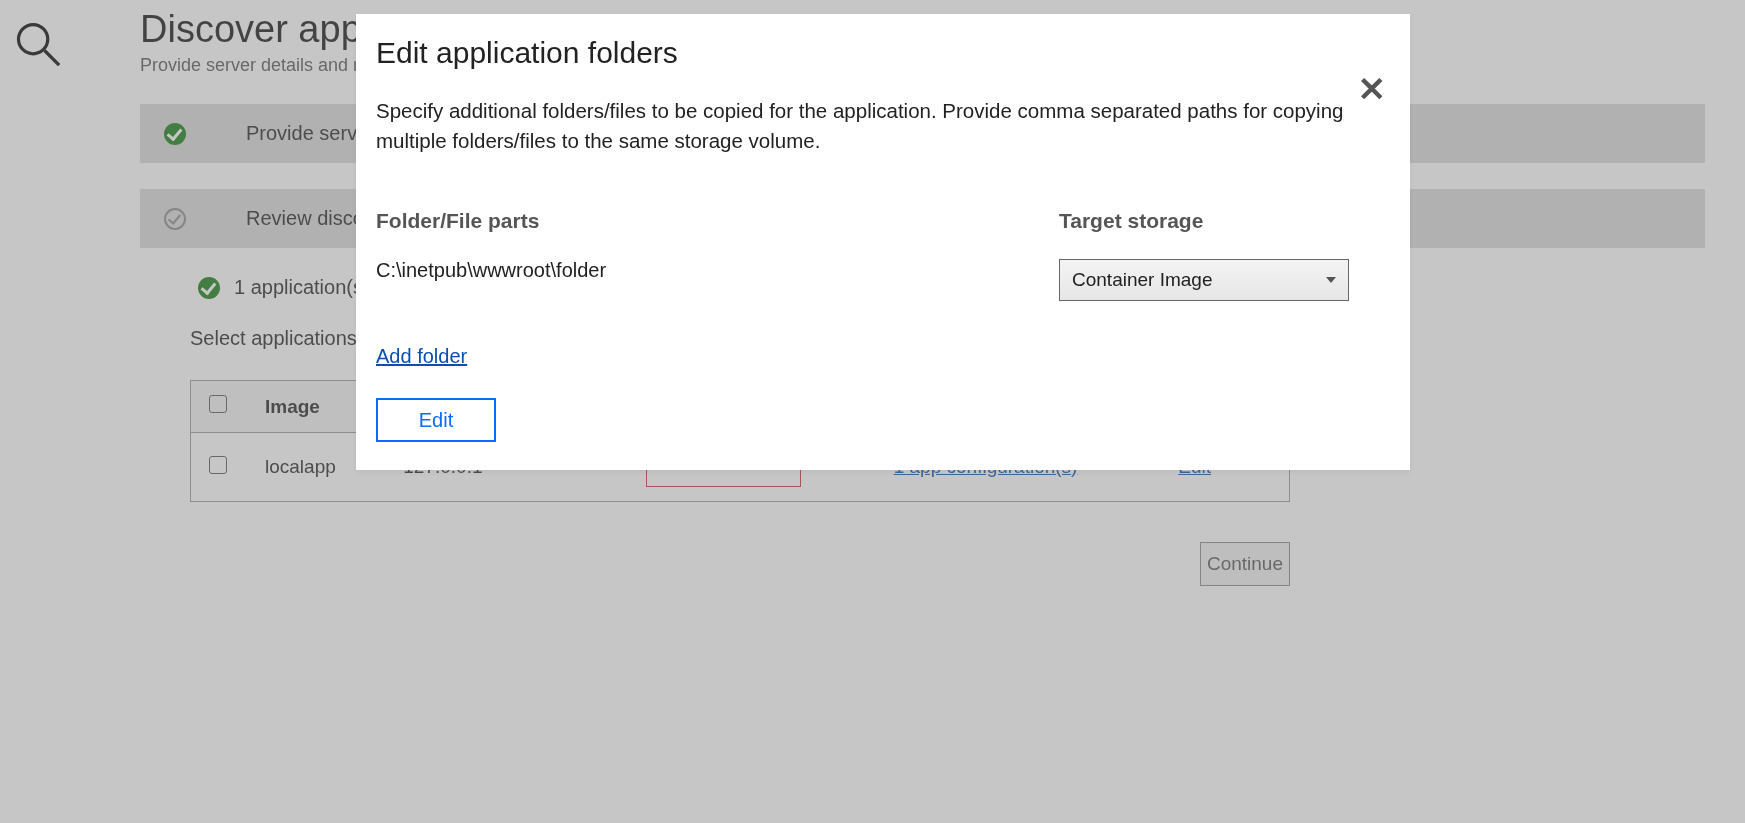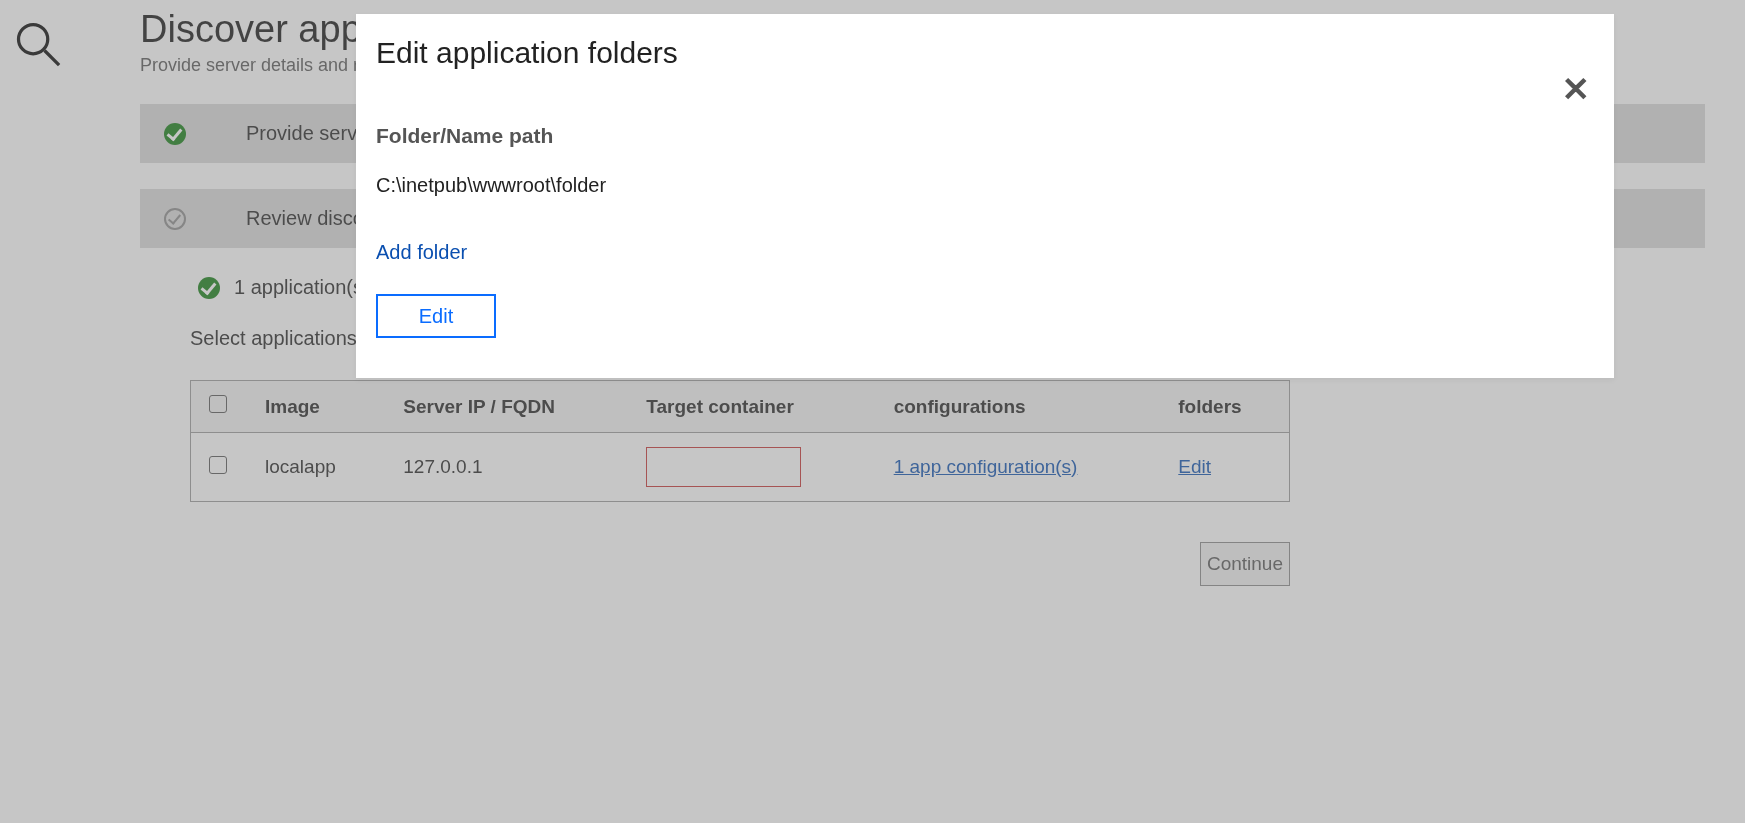--- a/index.html
+++ b/index.html
@@ -125,24 +125,24 @@
   }
   .continue button {
     border: 1px solid #888; background: #f1f1f1; color:#555;
     font-size: 19px; padding: 10px 6px; cursor: default;
   }
   
   .modal {
     position: absolute;
     top: 14px;
     left: 356px;
-    width: 1258px;
+    width: 1054px;
     background: #fff;
     z-index: 20;
-    padding: 22px 20px 40px 20px;
+    padding: 22px 20px 28px 20px;
     box-shadow: 0 2px 6px rgba(0,0,0,.05);
   }
   .modal h2 {
     font-size: 30px;
     font-weight: 400;
     color: #222;
   }
   .close-x {
     position: absolute; top: 58px; right: 24px;
     font-size: 34px; font-weight: 700; color: #555; cursor: pointer;
@@ -177,20 +177,21 @@
   }
   .dropdown .caret {
     width: 0; height: 0; border-left:5px solid transparent;
     border-right:5px solid transparent; border-top:6px solid #555;
   }
   .add-folder {
     display:inline-block;
     margin-top: 44px;
     font-size: 20px;
     color: #0a4fb0;
+    text-decoration: underline;
     cursor: pointer;
   }
   .save-btn {
     margin-top: 30px;
     width: 120px; height: 44px;
     border: 2px solid #0a6cff;
     background: #fff;
     color: #0a6cff;
     font-size: 20px;
     cursor: pointer;
@@ -259,25 +260,33 @@
       <button>Continue</button>
     </div>
   </div>
 </div>
 
 <div class="dim"></div>
 
 <div class="modal">
   <h2>Edit application folders</h2>
   <span class="close-x">✕</span>
+  <p class="modal-desc">Specify additional folders/files to be copied for the application. Provide comma separated paths for copying multiple folders/files to the same storage volume.</p>
 
   <div class="cols">
     <div class="col-a">
-      <div class="col-head">Folder/Name path</div>
+      <div class="col-head">Folder/File parts</div>
       <div class="path-val">C:\inetpub\wwwroot\folder</div>
+    </div>
+    <div class="col-b">
+      <div class="col-head">Target storage</div>
+      <div class="dropdown">
+        <span>Container Image</span>
+        <span class="caret"></span>
+      </div>
     </div>
   </div>
 
   <a class="add-folder">Add folder</a>
   <div>
     <button class="save-btn">Edit</button>
   </div>
 </div>
 
 </body></html>

